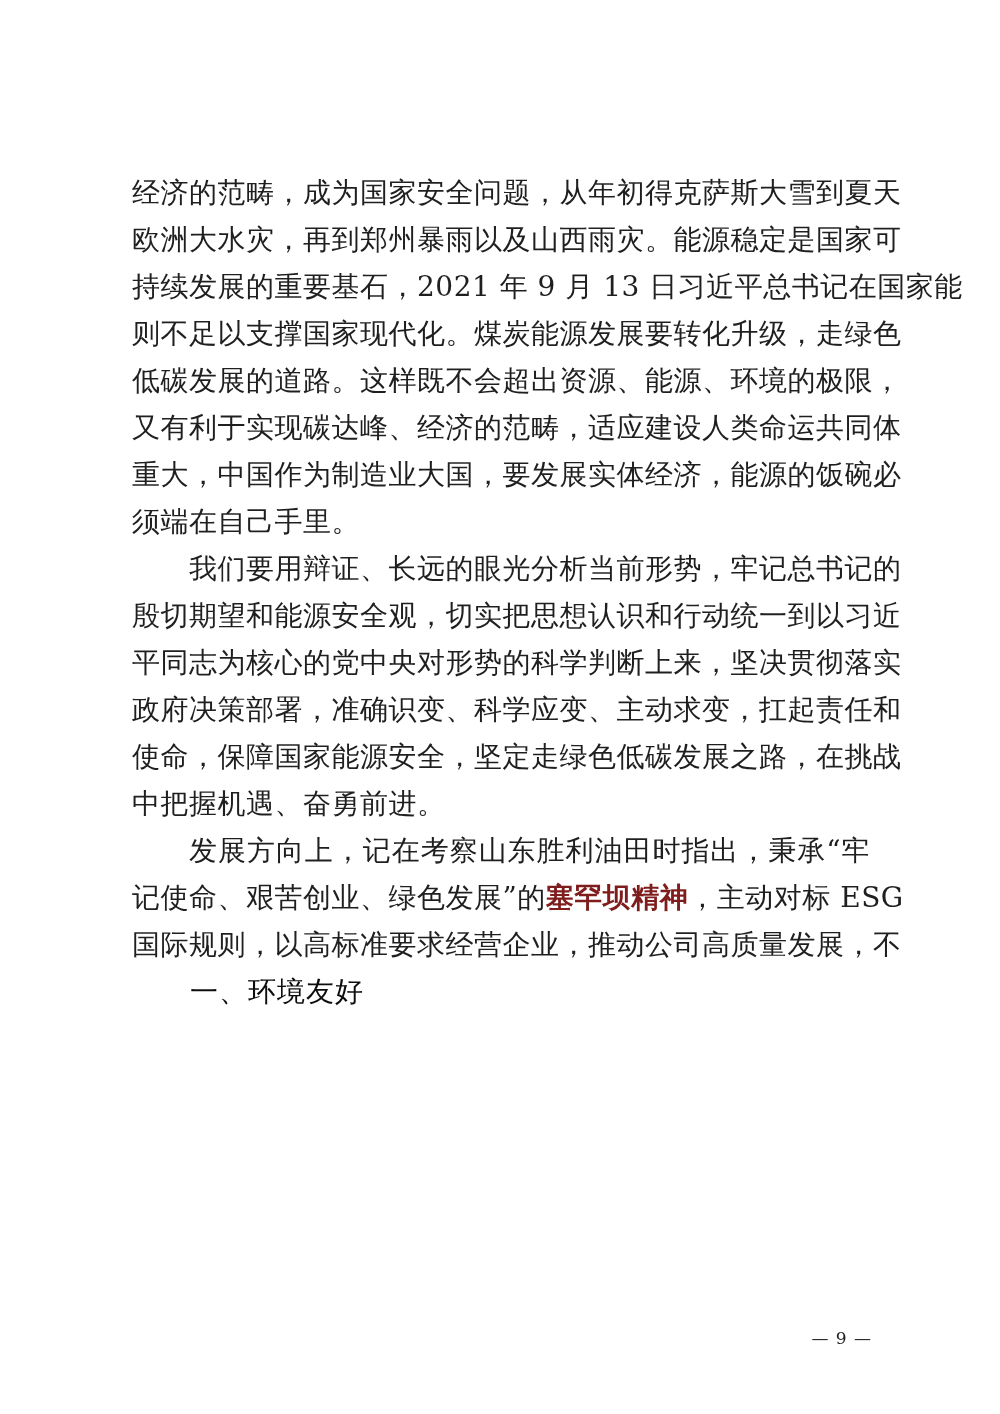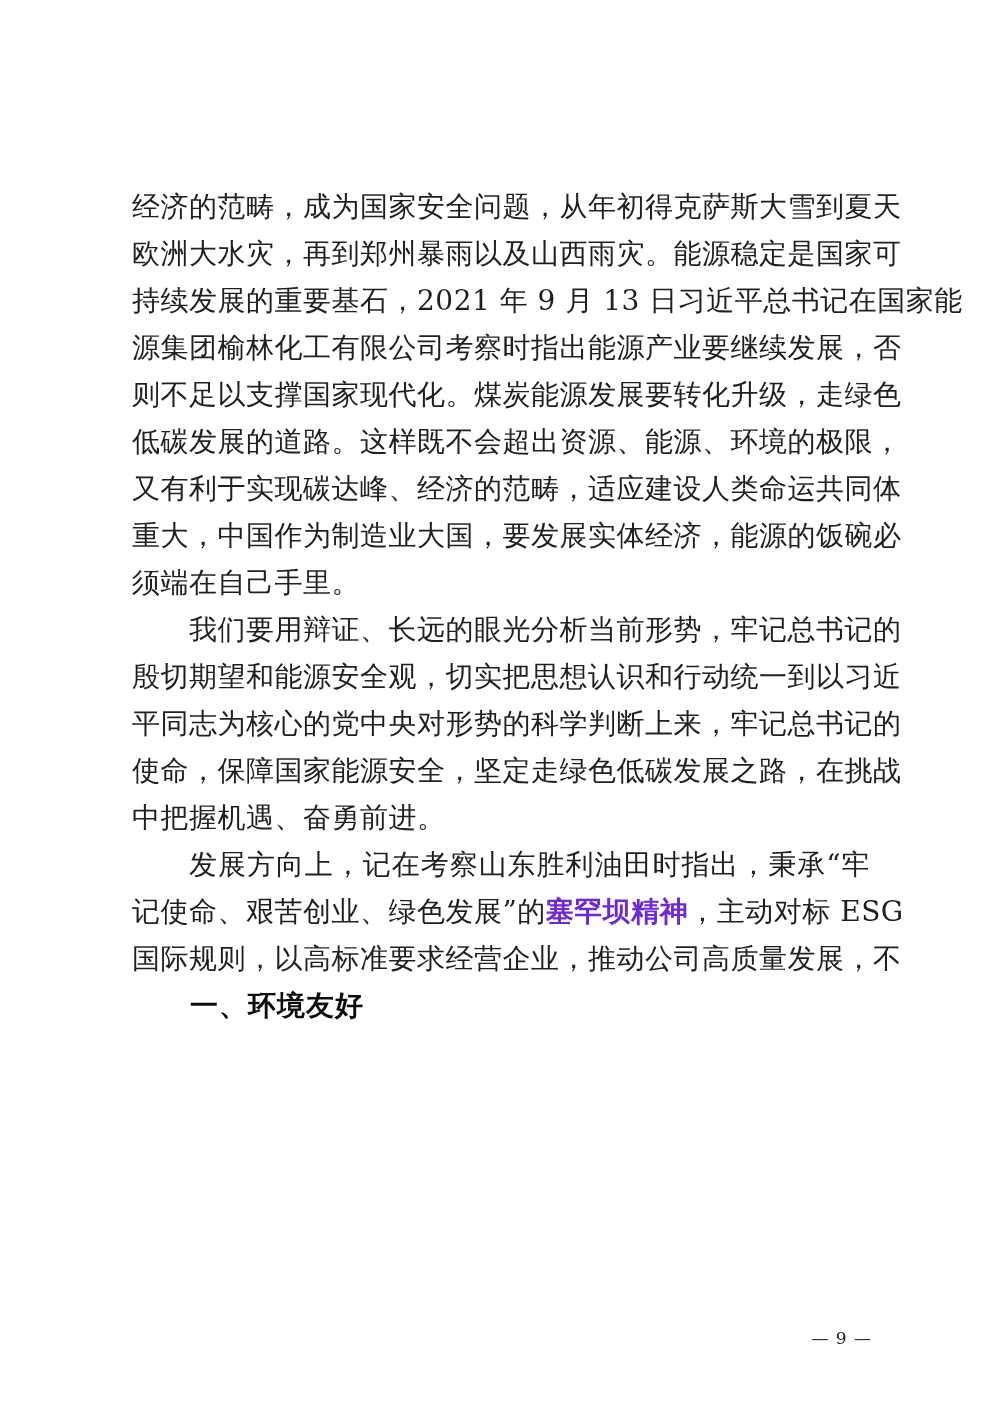--- a/index.html
+++ b/index.html
@@ -15,21 +15,21 @@
     font-family: "DejaVu Serif", serif;
   }
   .page {
     position: absolute;
     inset: 0;
     background: #ffffff;
   }
   .content {
     position: absolute;
     left: 132px;
-    top: 183px;
+    top: 169px;
     width: 738px;
   }
   .line {
     height: 47px;
     line-height: 47px;
     font-size: 28px;
     color: #1f1f1f;
     font-family: "DejaVu Serif", serif;
     text-align: justify;
     text-align-last: justify;
@@ -39,29 +39,29 @@
   .line.last {
     text-align: center;
     text-align-last: left;
   }
   .line.indent {
     text-indent: 57px;
   }
   .em {
     font-family: Liberation Serif, serif;
     font-weight: 700;
-    color: #6d28d9;
+    color: #7f1d1d;
     margin-top: 20px;
   }
   .heading {
     height: 47px;
     line-height: 47px;
     font-size: 28px;
     font-family: "Liberation Sans", sans-serif;
-    font-weight: 700;
+    font-weight: 400;
     color: #0d0d0d;
     text-indent: 58px;
     text-align: right;
     text-align-last: left;
     letter-spacing: 1px;
   }
   .footer {
     position: absolute;
     top: 1328px;
     right: 128px;
@@ -73,29 +73,29 @@
 </style>
 </head>
 <body>
 
 <div class="page">
   <main class="content">
     <div id="lines">
         <div class="line"><span>经济的范畴，成为国家安全问题，从年初得克萨斯大雪到夏天</span></div>
         <div class="line"><span>欧洲大水灾，再到郑州暴雨以及山西雨灾。能源稳定是国家可</span></div>
         <div class="line"><span>持续发展的重要基石，2021 年 9 月 13 日习近平总书记在国家能</span></div>
-        <div class="line"><span>源集团榆林化工有限公司考察时指出能源产业要继续发展，否</span></div>
         <div class="line"><span>则不足以支撑国家现代化。煤炭能源发展要转化升级，走绿色</span></div>
         <div class="line"><span>低碳发展的道路。这样既不会超出资源、能源、环境的极限，</span></div>
         <div class="line"><span>又有利于实现碳达峰、经济的范畴，适应建设人类命运共同体</span></div>
         <div class="line"><span>重大，中国作为制造业大国，要发展实体经济，能源的饭碗必</span></div>
         <div class="line last"><span>须端在自己手里。</span></div>
         <div class="line indent"><span>我们要用辩证、长远的眼光分析当前形势，牢记总书记的</span></div>
         <div class="line"><span>殷切期望和能源安全观，切实把思想认识和行动统一到以习近</span></div>
-        <div class="line"><span>平同志为核心的党中央对形势的科学判断上来，牢记总书记的</span></div>
+        <div class="line"><span>平同志为核心的党中央对形势的科学判断上来，坚决贯彻落实</span></div>
+        <div class="line"><span>政府决策部署，准确识变、科学应变、主动求变，扛起责任和</span></div>
         <div class="line"><span>使命，保障国家能源安全，坚定走绿色低碳发展之路，在挑战</span></div>
         <div class="line last"><span>中把握机遇、奋勇前进。</span></div>
         <div class="line indent"><span>发展方向上，记在考察山东胜利油田时指出，秉承“牢</span></div>
         <div class="line"><span>记使命、艰苦创业、绿色发展”的</span><span class="em">塞罕坝精神</span><span>，主动对标 ESG</span></div>
         <div class="line"><span>国际规则，以高标准要求经营企业，推动公司高质量发展，不</span></div>
       </div>
     <div class="line heading">一、环境友好</div>
   </main>
   <div class="footer">— 9 —</div>
 </div>

